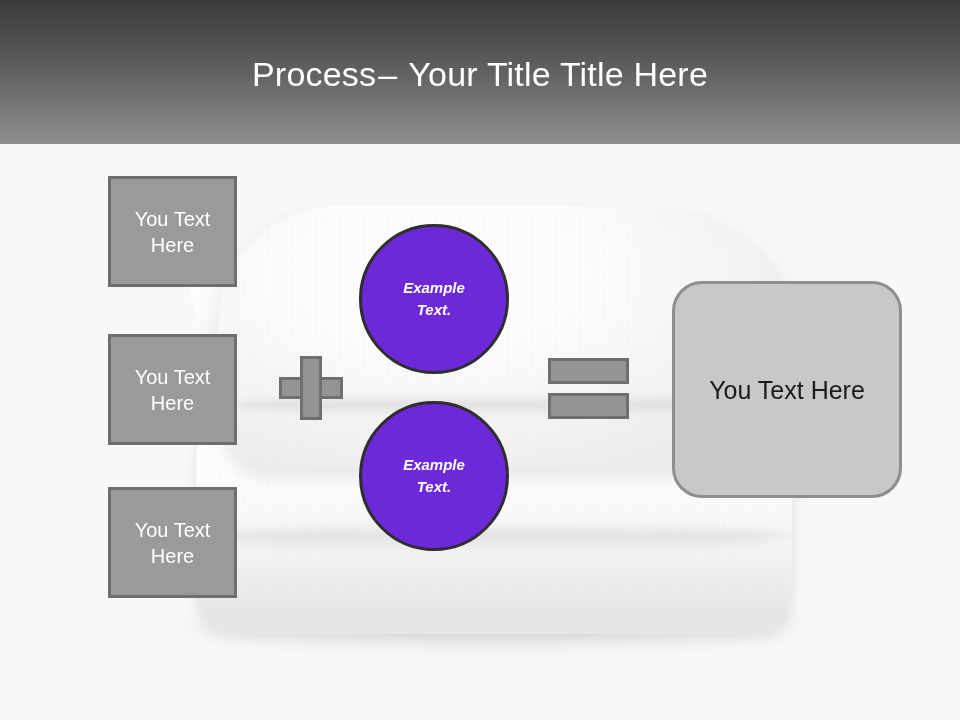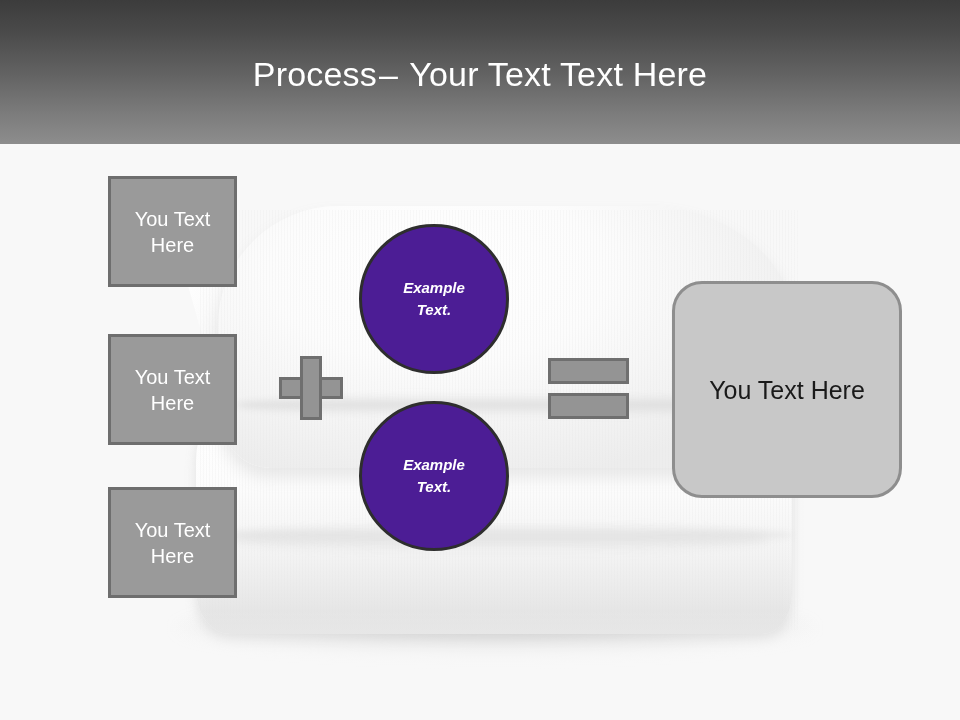--- a/index.html
+++ b/index.html
@@ -210,21 +210,21 @@
   .text-box.box-1 { left: 108px; top: 176px; }
   .text-box.box-2 { left: 108px; top: 334px; }
   .text-box.box-3 { left: 108px; top: 487px; }
 
   .circle {
     position: absolute;
     width: 150px;
     height: 150px;
     box-sizing: border-box;
     border-radius: 50%;
-    background: #4c1d95;
+    background: #6d28d9;
     border: 3px solid #2e2e2e;
     color: #ffffff;
     font-size: 15px;
     line-height: 22px;
     font-weight: bold;
     font-style: italic;
     text-align: center;
     display: flex;
     align-items: center;
     justify-content: center;
@@ -323,21 +323,21 @@
     <div class="pillow-crease"></div>
     <div class="pillow-crease lower-seam"></div>
     <div class="pillow-weave"></div>
     <div class="photo-fade-left"></div>
     <div class="photo-fade-right"></div>
     <div class="photo-fade-bottom"></div>
   </div>
 
   <div class="header-band">
     <div class="slide-title">
-      <span class="t-strong">Process</span><span class="t-dash">–</span> <span class="t-light">Your Text Text Here</span>
+      <span class="t-strong">Process</span><span class="t-dash">–</span> <span class="t-light">Your Title Title Here</span>
     </div>
   </div>
 
   <div class="shape-layer">
 
     <div class="text-box box-1">
       <span>You Text Here</span>
     </div>
     <div class="text-box box-2">
       <span>You Text Here</span>

